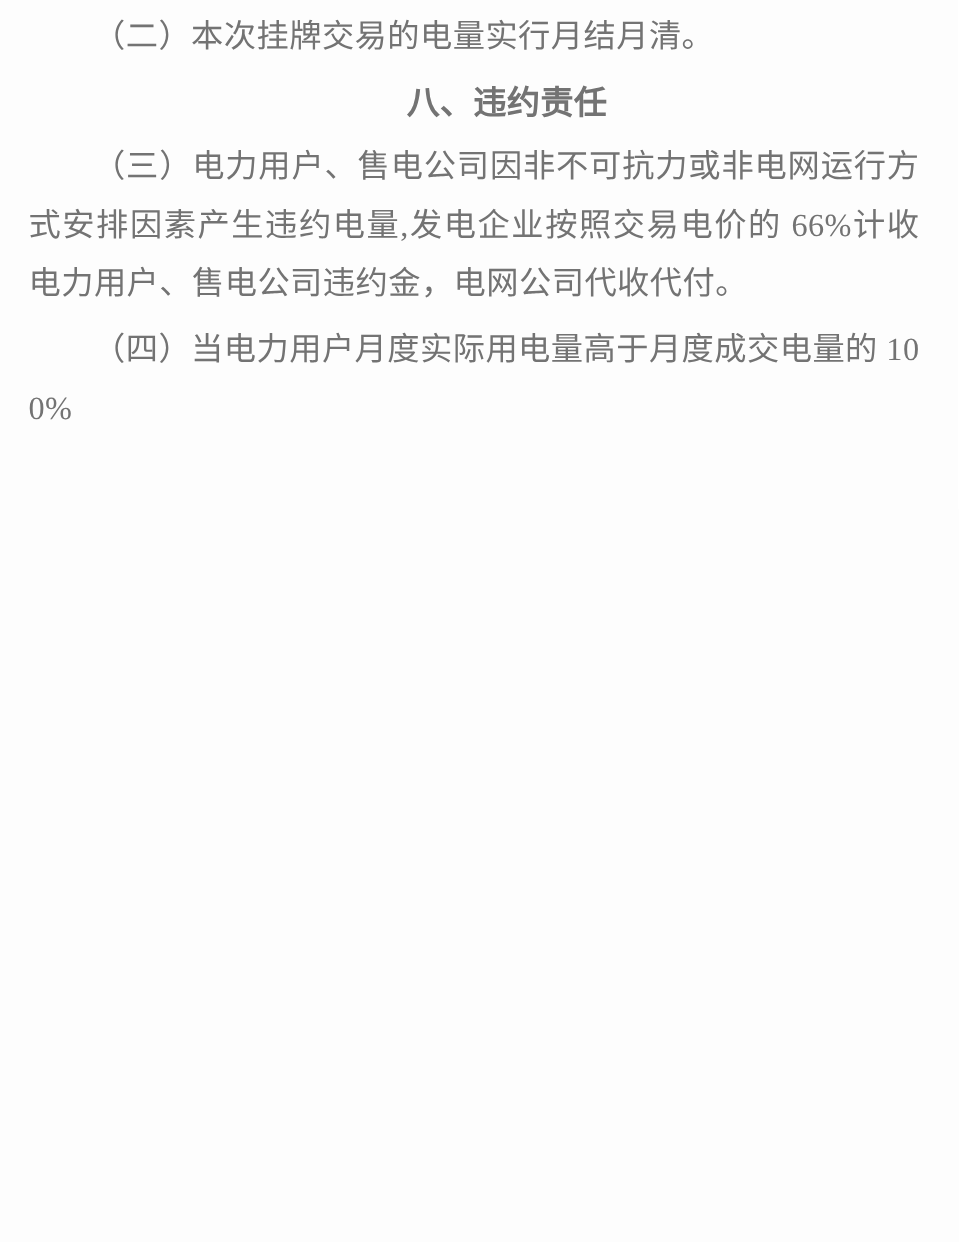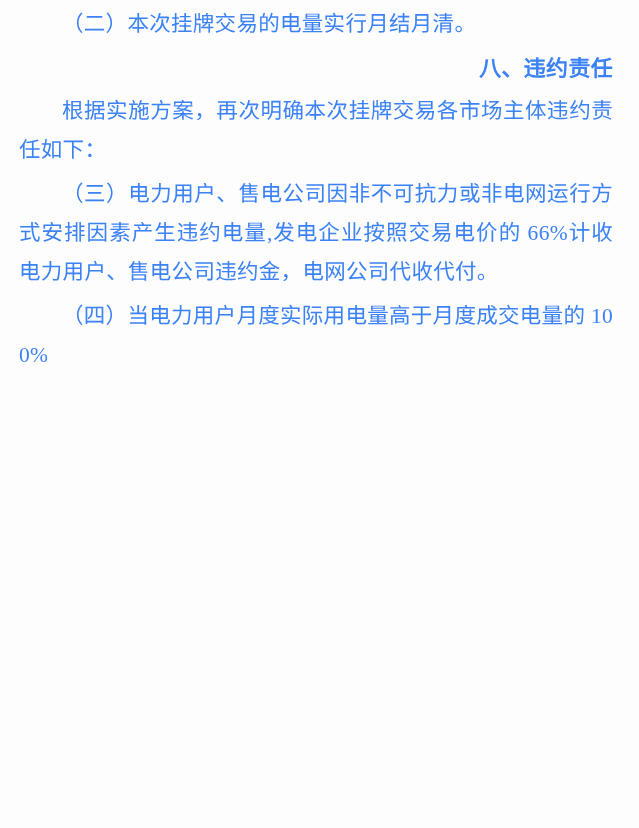--- a/index.html
+++ b/index.html
@@ -8,59 +8,58 @@
     background: #ffffff;
   }
   .page {
     position: relative;
     width: 639px;
     height: 828px;
     margin: 0 auto;
     background: #fdfdfd;
     overflow: hidden;
     font-family: "Liberation Serif", "DejaVu Serif", serif;
-    color: #3b82f6;
+    color: #737373;
     box-sizing: border-box;
   }
   .doc {
     padding: 5px 26px 0 19px;
   }
   .doc p {
     margin: 0 0 5px 0;
     font-size: 21.5px;
     line-height: 39px;
     text-align: justify;
     text-indent: 2em;
     letter-spacing: 0.3px;
     word-break: break-all;
   }
   .doc p.section-heading {
     font-weight: bold;
     font-size: 22px;
     line-height: 40px;
     margin: 2px 0 3px 0;
-    text-align: right;
+    text-align: center;
   }
   
   .doc p.clipped {
     margin-bottom: 0;
   }
 </style>
 </head>
 <body>
 
 <div class="page">
   <div class="doc">
 
     <p>（二）本次挂牌交易的电量实行月结月清。</p>
 
 
     <p class="section-heading">八、违约责任</p>
 
-    <p>根据实施方案，再次明确本次挂牌交易各市场主体违约责任如下：</p>
 
 
 
     <p>（三）电力用户、售电公司因非不可抗力或非电网运行方式安排因素产生违约电量,发电企业按照交易电价的 66%计收电力用户、售电公司违约金，电网公司代收代付。</p>
 
     <p class="clipped">（四）当电力用户月度实际用电量高于月度成交电量的 100%</p>
 
   </div>
 </div>
 

